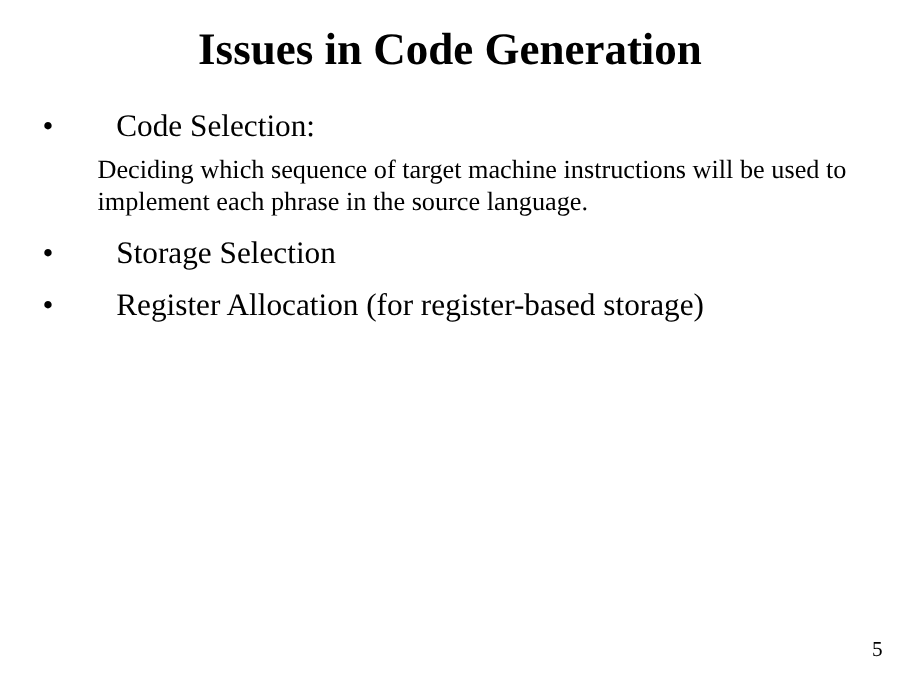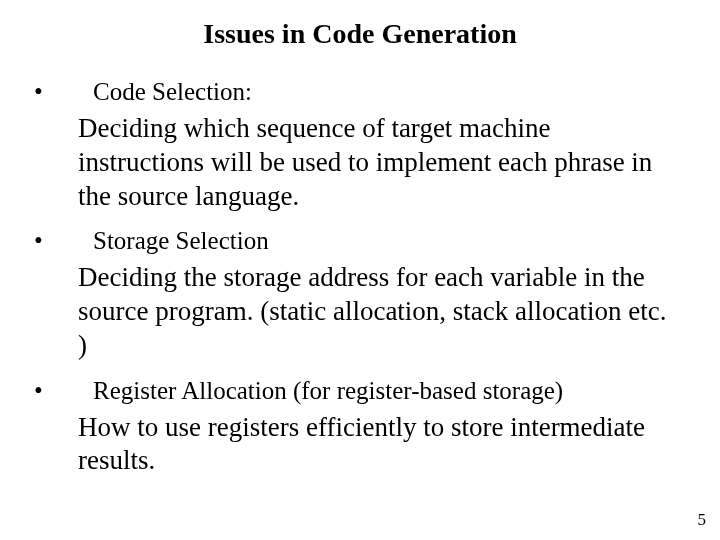--- a/index.html
+++ b/index.html
@@ -1,24 +1,24 @@
 <!DOCTYPE html>
 <html><head>
 <meta charset="utf-8">
 <style>
   * { margin: 0; padding: 0; box-sizing: border-box; }
   html, body { width: 720px; height: 540px; background: #fff; font-family: "Times New Roman", Times, serif; color: #000; }
   .slide { width: 720px; height: 540px; position: relative; padding: 18px 28px 0 28px; }
-  .title { text-align: center; font-size: 28px; font-weight: bold; margin-bottom: 28px; }
+  .title { text-align: center; font-size: 36px; font-weight: bold; margin-bottom: 28px; }
   ul.top { list-style: none; padding-left: 6px; }
   ul.top > li { margin-bottom: 14px; }
   .bullet-row { display: flex; align-items: flex-start; font-size: 25px; }
   .bullet-dot { width: 22px; flex: 0 0 22px; }
   .bullet-text { flex: 1; margin-left: 37px; }
-  .desc { font-size: 27px; margin: 6px 0 0 44px; line-height: 1.25; padding-right: 10px; }
+  .desc { font-size: 21px; margin: 6px 0 0 44px; line-height: 1.25; padding-right: 10px; }
   .pagenum { position: absolute; bottom: 10px; right: 14px; font-size: 17px; }
 </style>
 </head>
 <body>
 
 <div class="slide">
   <div class="title">Issues in Code Generation</div>
 
   <ul class="top">
 
@@ -28,27 +28,25 @@
         <span class="bullet-text">Code Selection:</span>
       </div>
       <div class="desc">Deciding which sequence of target machine instructions will be used to implement each phrase in the source language.</div>
     </li>
 
     <li>
       <div class="bullet-row">
         <span class="bullet-dot">•</span>
         <span class="bullet-text">Storage Selection</span>
       </div>
-      <div class="desc">Deciding the storage address for each variable in the source program. (static allocation, stack allocation etc. )</div>
     </li>
 
     <li>
       <div class="bullet-row">
         <span class="bullet-dot">•</span>
         <span class="bullet-text">Register Allocation (for register-based storage)</span>
       </div>
-      <div class="desc">How to use registers efficiently to store intermediate results.</div>
     </li>
 
   </ul>
 
   <div class="pagenum">5</div>
 </div>
 
 </body></html>

